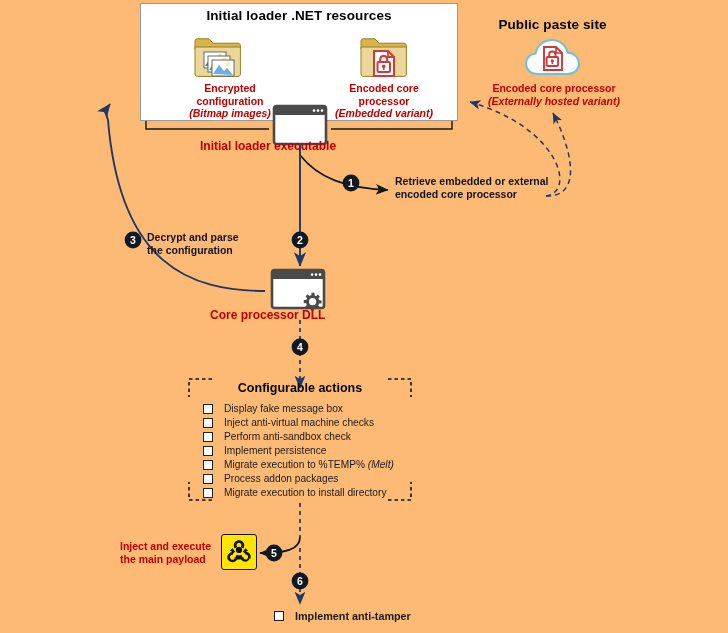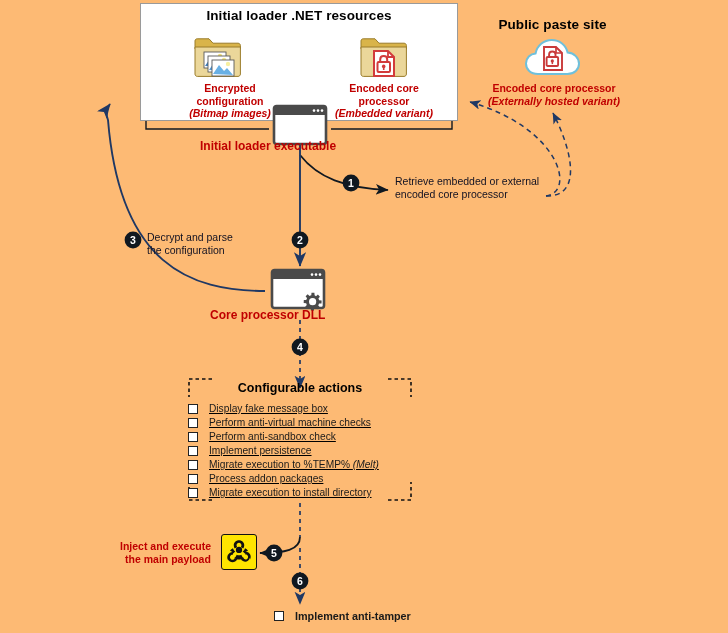--- a/index.html
+++ b/index.html
@@ -43,21 +43,21 @@
   }
   .lbl-red .it { font-style: italic; display: block; }
   .lbl-red-lg {
     font-size: 12px;
     font-weight: bold;
     color: #C00000;
     line-height: 13px;
   }
   .lbl-black {
     font-size: 10.5px;
-    font-weight: normal;
+    font-weight: bold;
     color: #111122;
     line-height: 12.5px;
     white-space: nowrap;
   }
   .actions-title {
     font-size: 12.5px;
     font-weight: bold;
     color: #000000;
     text-align: center;
   }
@@ -285,29 +285,29 @@
 
   <div class="abs" style="left:291px; top:338px;">
     <svg width="18" height="18" viewBox="0 0 18 18">
       <circle cx="9" cy="9" r="8.4" fill="#101820"></circle>
       <text x="9" y="12.6" text-anchor="middle" font-family="Liberation Sans, sans-serif" font-size="10.5" font-weight="bold" fill="#FFFFFF">4</text>
     </svg>
   </div>
 
   <div class="abs actions-title" style="left:200px; top:381px; width:200px;">Configurable actions</div>
 
-  <div class="abs" style="left:188px; top:402px; width:230px;text-decoration:underline;">
+  <div class="abs" style="left:203px; top:402px; width:230px;">
 
     <div class="action-row">
       <span class="chk"></span>
       <span>Display fake message box</span>
     </div>
     <div class="action-row">
       <span class="chk"></span>
-      <span>Perform anti-virtual machine checks</span>
+      <span>Inject anti-virtual machine checks</span>
     </div>
     <div class="action-row">
       <span class="chk"></span>
       <span>Perform anti-sandbox check</span>
     </div>
     <div class="action-row">
       <span class="chk"></span>
       <span>Implement persistence</span>
     </div>
     <div class="action-row">
@@ -350,21 +350,21 @@
         <path d="M9.1 11.6c-1.4.6-2.6 1.6-3.4 2.9 1.7.5 3.2 1.6 4.1 3.1.5-.9 1.2-1.6 2.1-2.1-1.3
                  -.8-2.3-2.2-2.8-3.9z"></path>
         <path d="M22.9 11.6c-.5 1.7-1.5 3.1-2.8 3.9.9.5 1.6 1.2 2.1 2.1.9-1.5 2.4-2.6 4.1-3.1-.8
                  -1.3-2-2.3-3.4-2.9z"></path>
       </g>
     </svg>
   </div>
 
   <div class="abs lbl-red" style="left:120px; top:540px; width:96px; text-align:left;">
     <span>Inject and execute</span>
-    <span style="display:block;text-align:center;">the main payload</span>
+    <span style="display:block;">the main payload</span>
   </div>
 
   <div class="abs" style="left:291px; top:572px;">
     <svg width="18" height="18" viewBox="0 0 18 18">
       <circle cx="9" cy="9" r="8.4" fill="#101820"></circle>
       <text x="9" y="12.6" text-anchor="middle" font-family="Liberation Sans, sans-serif" font-size="10.5" font-weight="bold" fill="#FFFFFF">6</text>
     </svg>
   </div>
 
   <div class="abs" style="left:238px; top:609px;">

